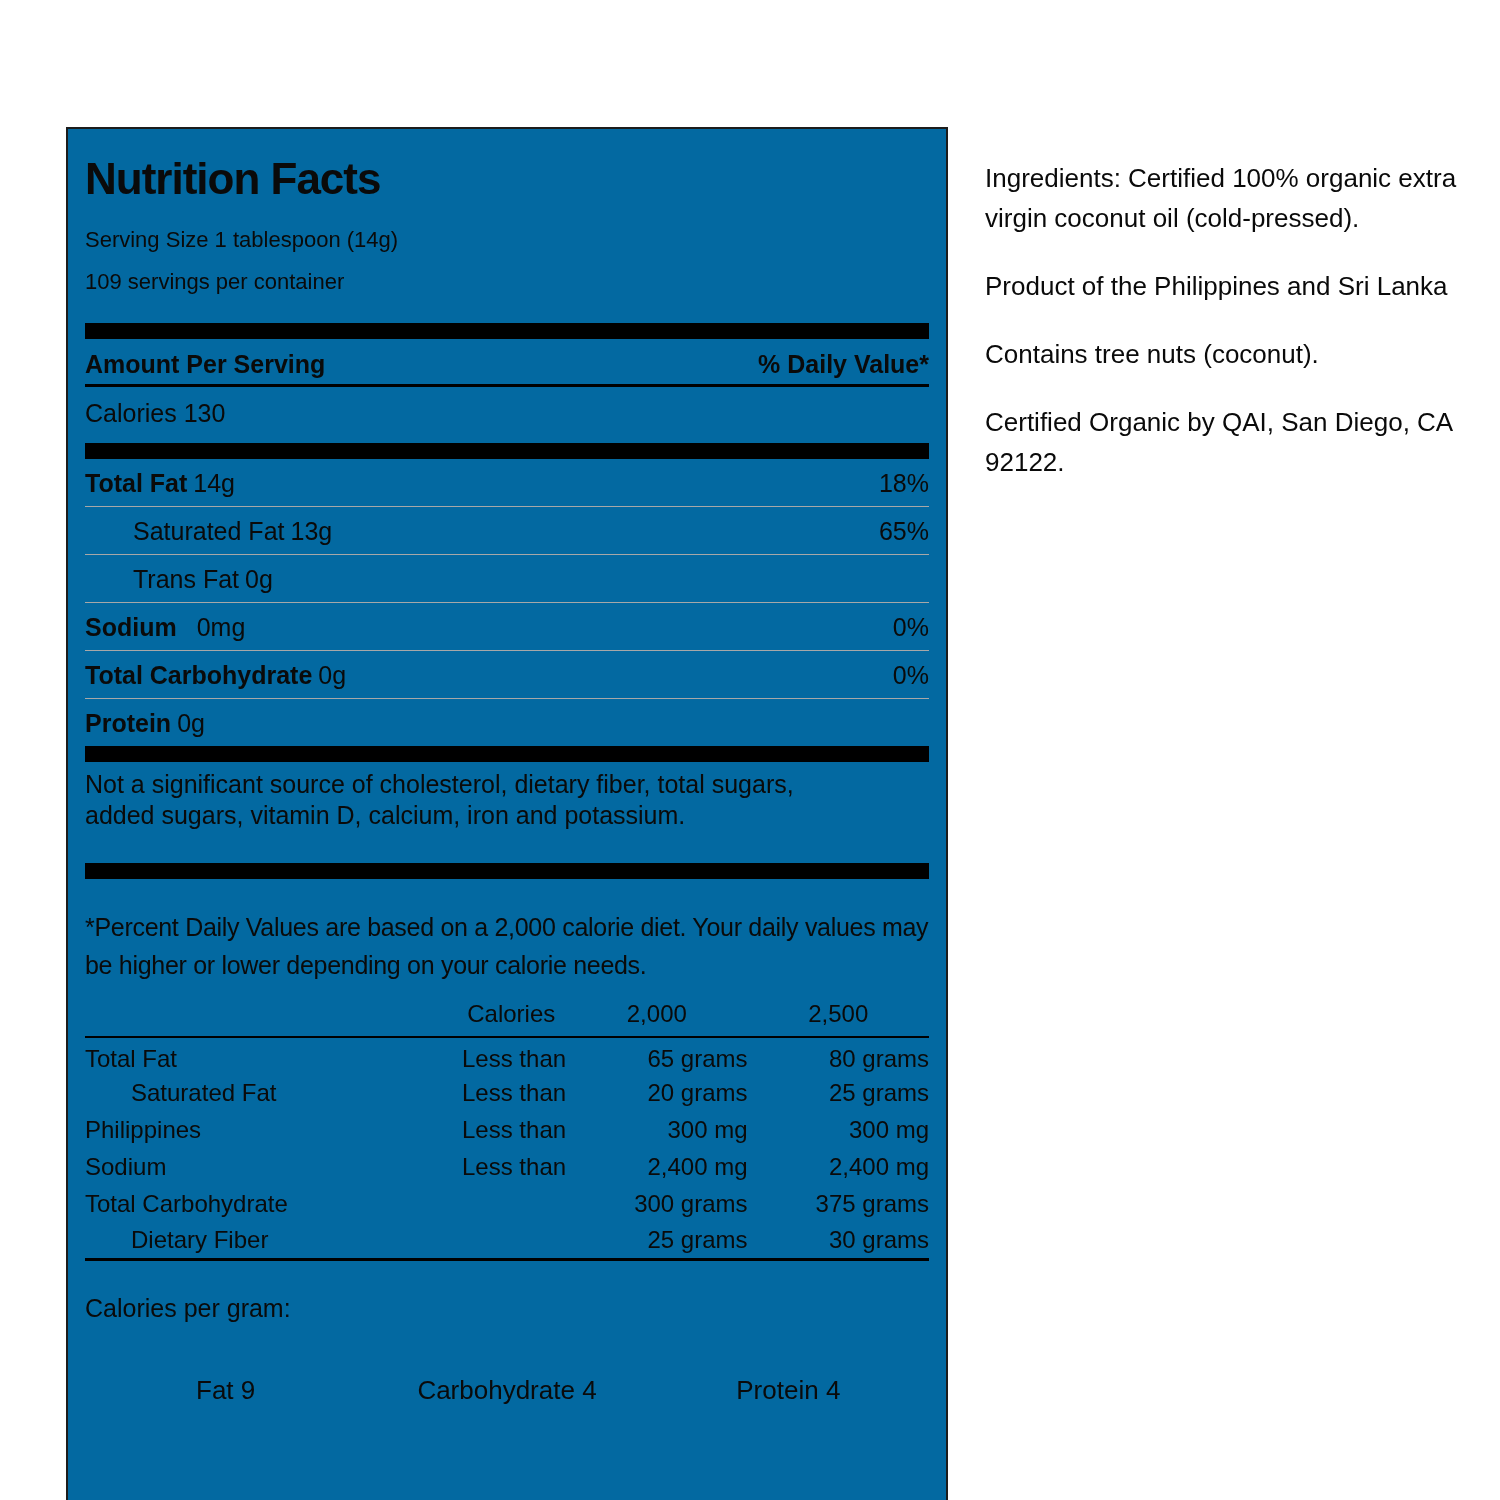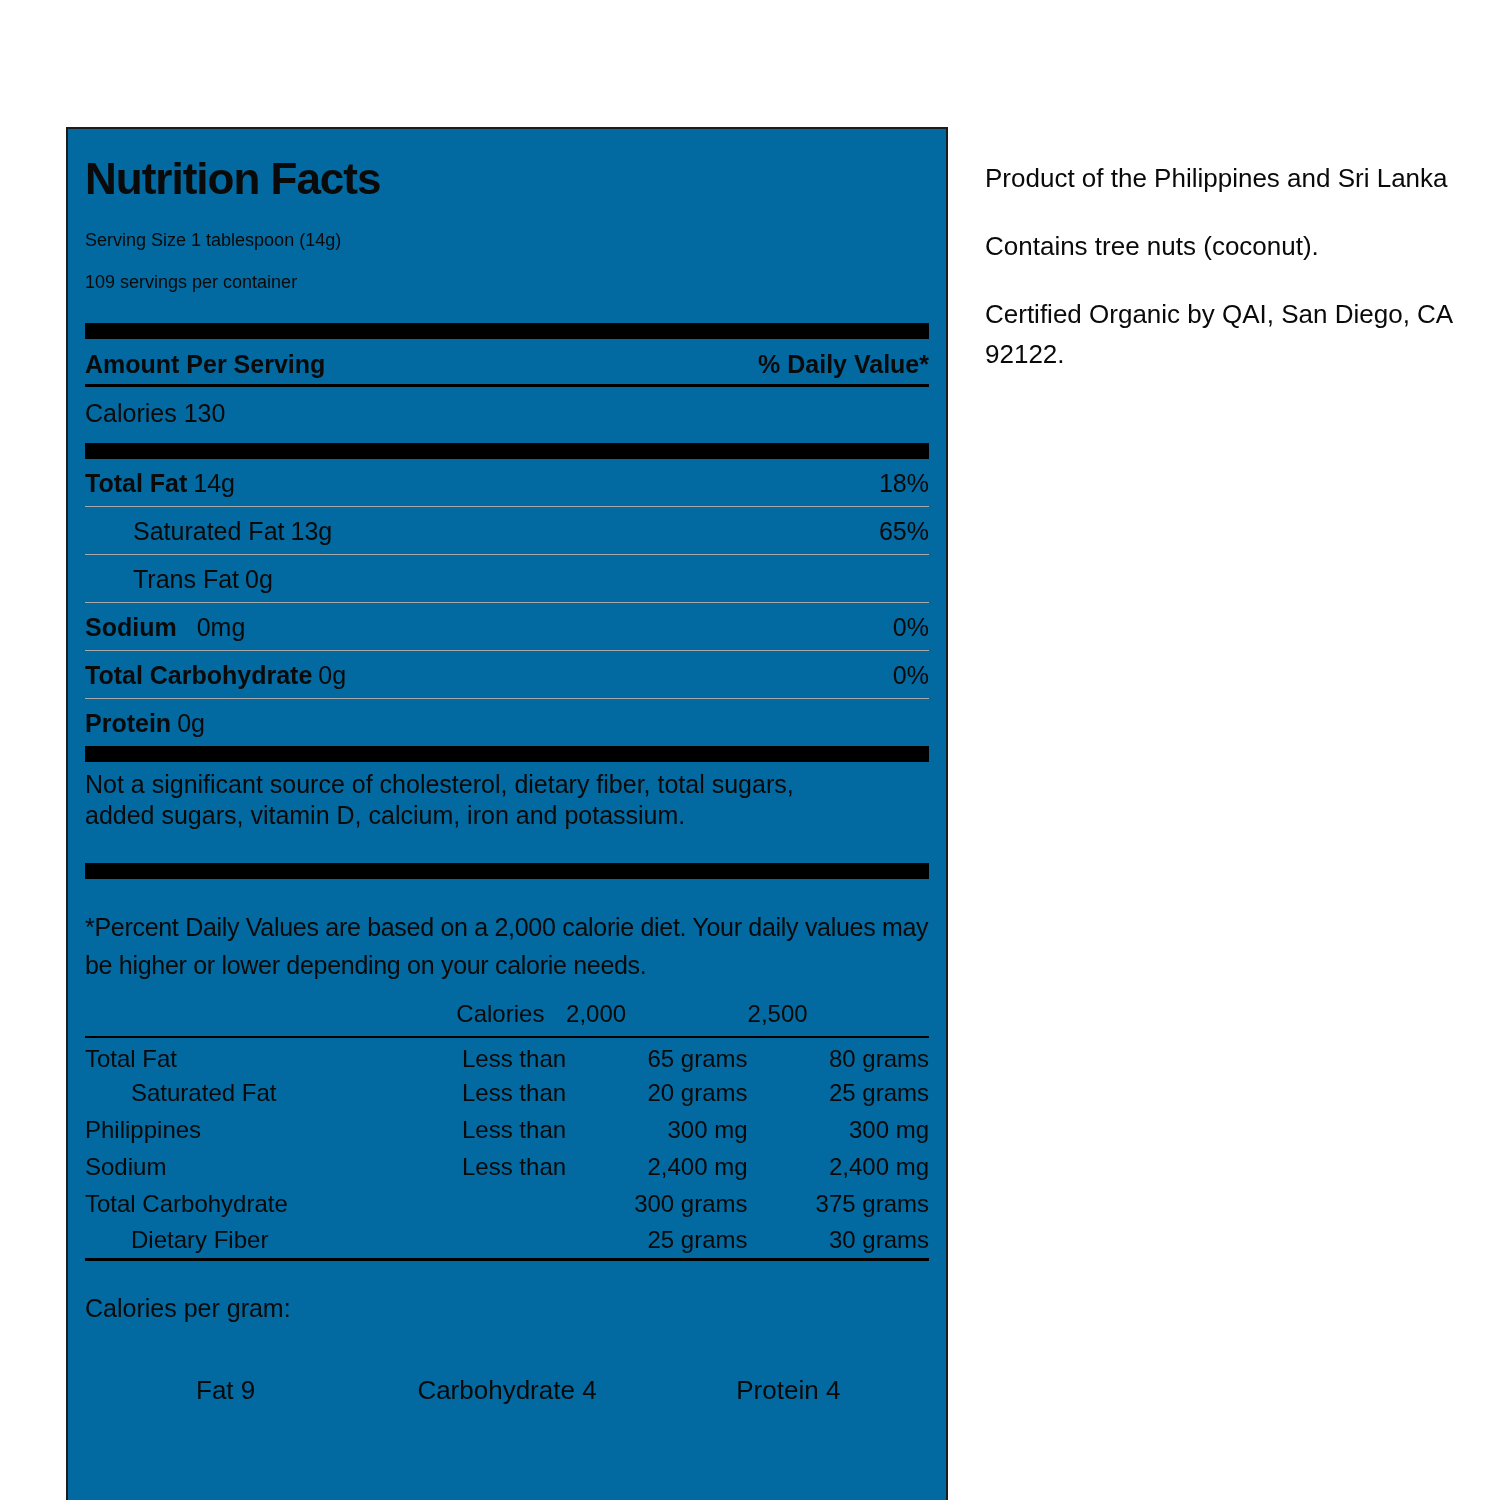--- a/index.html
+++ b/index.html
@@ -20,21 +20,21 @@
     padding:0 17px;
     overflow:hidden;
   }
   .nf-title {
     margin-top:26px;
     font-size:44px;
     line-height:48px;
     font-weight:bold;
     letter-spacing:-1px;
   }
-  .serving-line { font-size:18px; line-height:30px; }
+  .serving-line { font-size:22px; line-height:30px; }
   .serving-line.first { margin-top:22px; }
   .serving-line.second { margin-top:12px; }
 
   .bar { height:16px; background:#000; }
   .bar.b1 { margin-top:26px; }
   .thin-black { height:3px; background:#000; margin-top:5px; }
 
   .aps-row {
     margin-top:10px;
     display:flex; justify-content:space-between; align-items:baseline;
@@ -77,21 +77,21 @@
     table-layout:fixed;
     font-size:24px;
     border-bottom:3px solid #000;
   }
   table.dvtable col.c1 { width:44%; }
   table.dvtable col.c2 { width:13%; }
   table.dvtable col.c3 { width:21.5%; }
   table.dvtable col.c4 { width:21.5%; }
   table.dvtable th {
     font-weight:normal;
-    text-align:left;
+    text-align:center;
     padding:0 0 8px 0;
     border-bottom:2px solid #000;
   }
   table.dvtable td {
     padding:0;
     height:37px;
     vertical-align:middle;
     text-align:right;
   }
   table.dvtable th.lbl, table.dvtable td.lbl { text-align:left; }
@@ -248,16 +248,17 @@
 
   <div class="cpg-items">
     <span>Fat 9</span>
     <span>Carbohydrate 4</span>
     <span>Protein 4</span>
   </div>
 
 </div>
 
 <div class="side-text">
+  <p>Ingredients: Certified 100% organic extra virgin coconut oil (cold-pressed).</p>
   <p>Product of the Philippines and Sri Lanka</p>
   <p>Contains tree nuts (coconut).</p>
   <p>Certified Organic by QAI, San Diego, CA 92122.</p>
 </div>
 
 </body></html>

